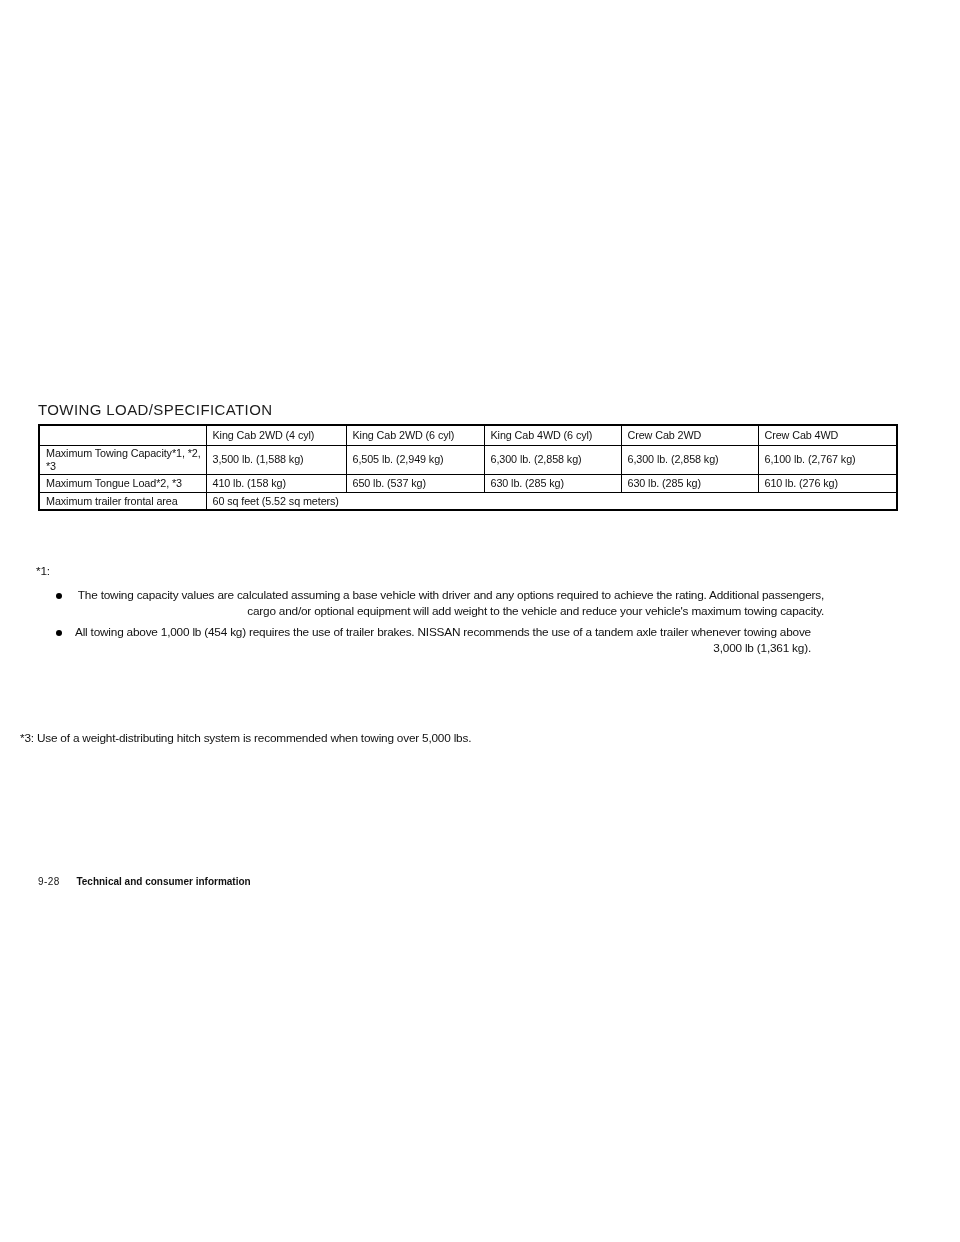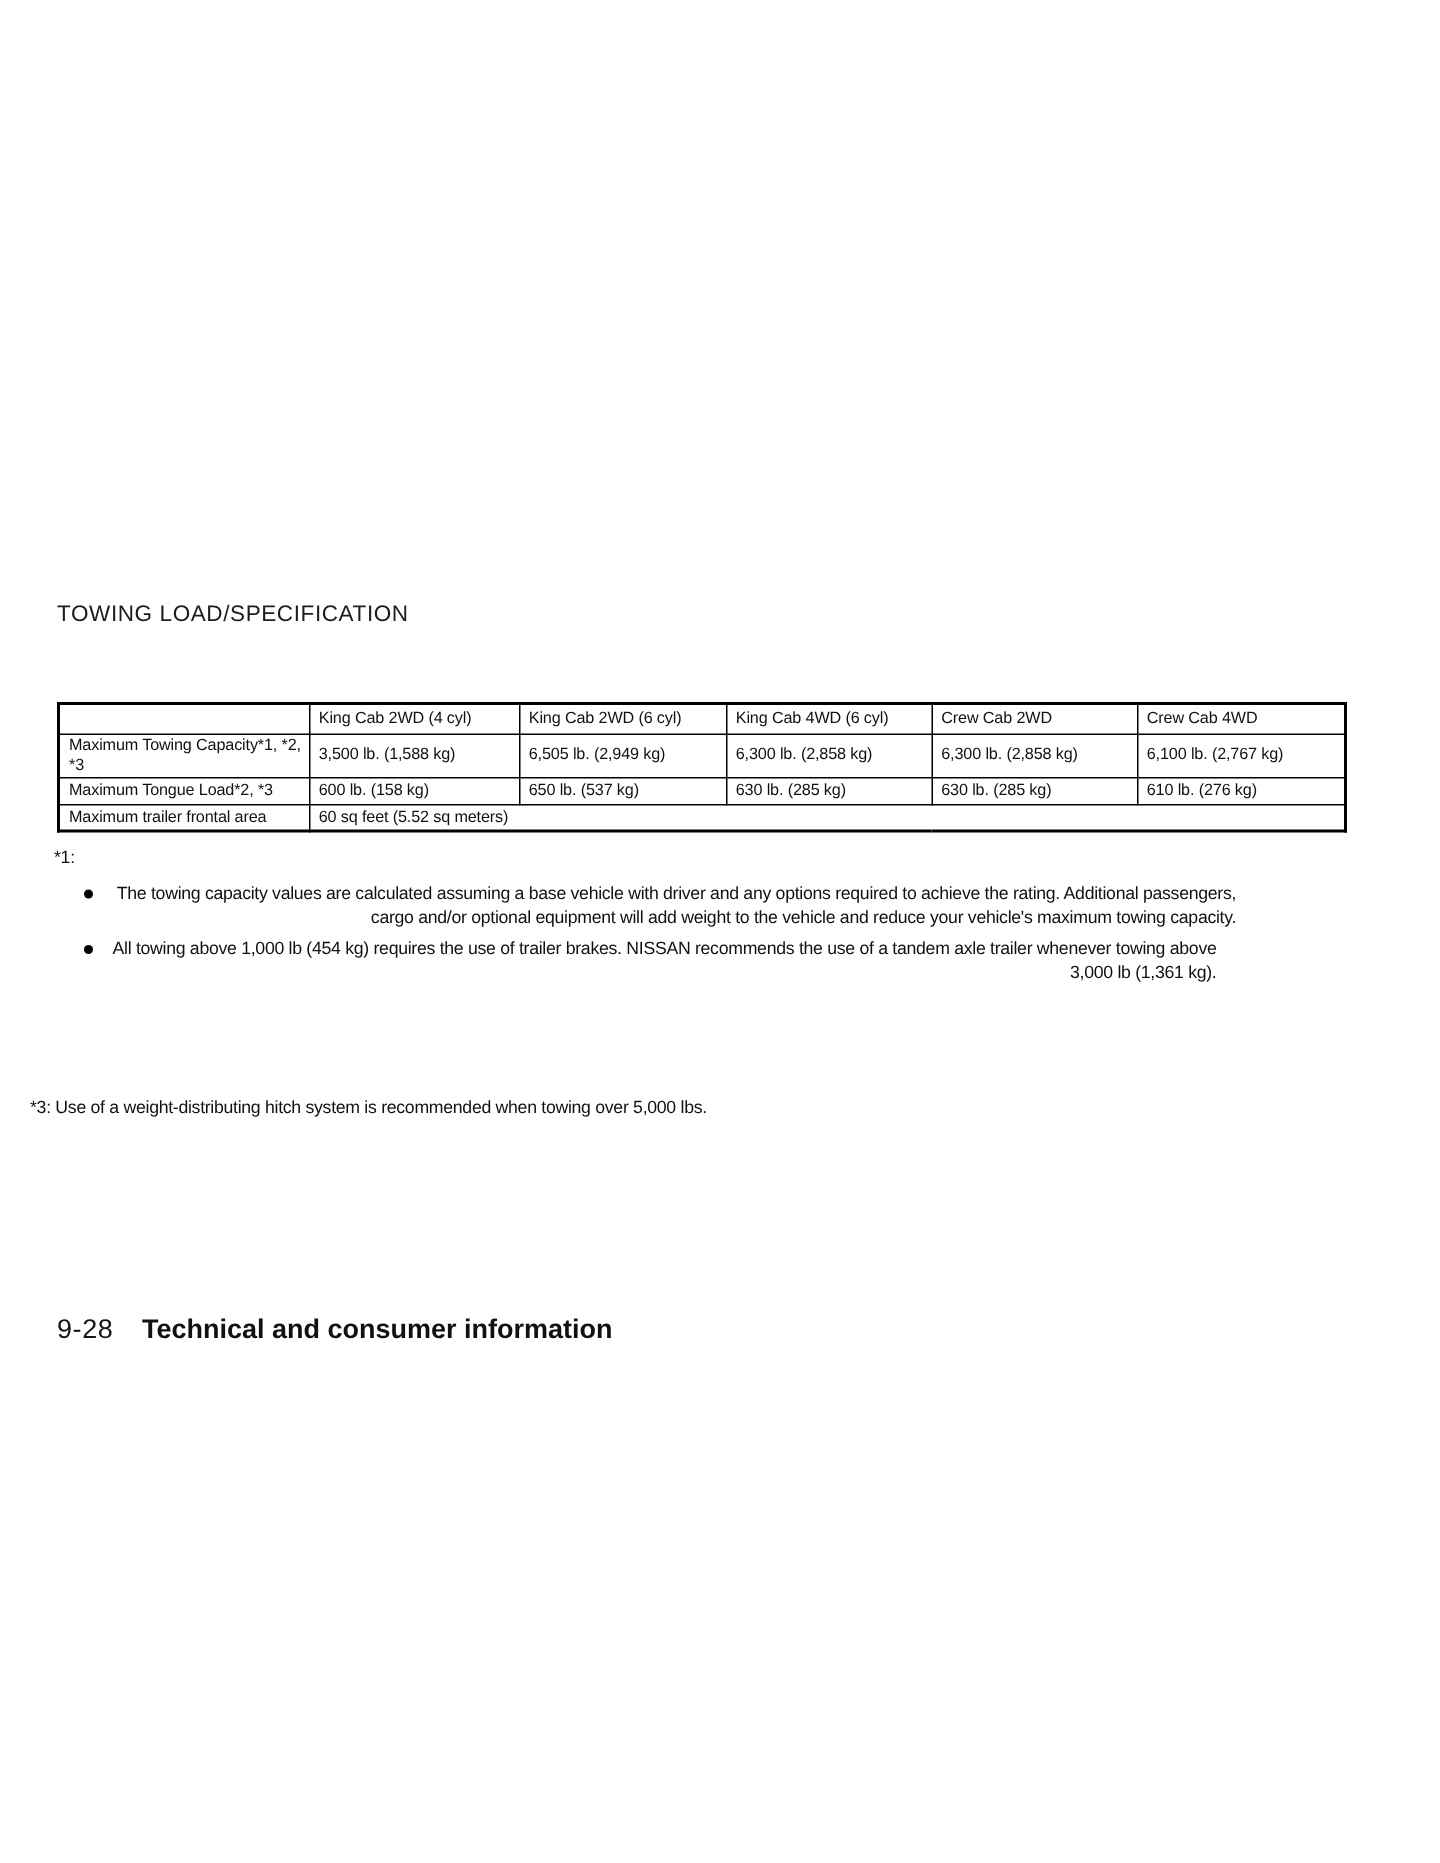--- a/index.html
+++ b/index.html
@@ -5,21 +5,21 @@
   html, body { margin:0; padding:0; background:#ffffff; }
   .page {
     position:relative; width:960px; height:1050px; background:#ffffff;
     font-family:"Liberation Sans", sans-serif; color:#111; overflow:hidden;
   }
   .title {
     position:absolute; top:401px; left:38px; margin:0;
     font-size:15px; font-weight:400; letter-spacing:0.4px; color:#1c1c1c;
   }
   .spec-table {
-    position:absolute; top:468px; left:38px; width:858px;
+    position:absolute; top:424px; left:38px; width:858px;
     border-collapse:collapse; table-layout:fixed; border:2px solid #000;
   }
   .spec-table th, .spec-table td {
     border:1px solid #000; font-size:10.8px; font-weight:400; color:#111;
     text-align:left; vertical-align:middle; padding:1px 4px 1px 6px;
     line-height:12.5px; letter-spacing:-0.1px; overflow:hidden;
   }
   .row-header { height:20px; }
   .row-tall   { height:29px;padding-left:30px; }
   .row-short  { height:18px; }
@@ -35,21 +35,21 @@
     position:absolute; left:0; top:5px; width:6px; height:6px;
     border-radius:50%; background:#000;
   }
   .bullet .lines { margin-left:19px;text-align:right; }
   .note-line {
     font-size:11.8px; line-height:15.5px; letter-spacing:-0.2px;
     white-space:pre; color:#111;
   }
   .note2 { position:absolute; left:36px; top:661px; }
   .note3 { position:absolute; left:20px; top:687px;margin-top:44px; }
-  .footer { position:absolute; left:38px; top:876px; font-size:18px; white-space:nowrap;text-align:right; }
+  .footer { position:absolute; left:38px; top:876px; font-size:10px; white-space:nowrap;text-align:right; }
   .footer .pagenum { letter-spacing:0.4px; color:#151515; }
   .footer .section { font-weight:700; margin-left:14px; color:#111; }
   .watermark {
     position:absolute; top:1205px; right:17px;
     font-size:26px; color:#000000; letter-spacing:0.2px; white-space:nowrap;
   }
 </style>
 </head>
 <body>
 
@@ -83,21 +83,21 @@
           <div>*3</div>
         </td>
         <td>3,500 lb. (1,588 kg)</td>
         <td>6,505 lb. (2,949 kg)</td>
         <td>6,300 lb. (2,858 kg)</td>
         <td>6,300 lb. (2,858 kg)</td>
         <td>6,100 lb. (2,767 kg)</td>
       </tr>
       <tr class="row-short">
         <td>Maximum Tongue Load*2, *3</td>
-        <td>600 lb. (158 kg)</td>
+        <td>410 lb. (158 kg)</td>
         <td>650 lb. (537 kg)</td>
         <td>630 lb. (285 kg)</td>
         <td>630 lb. (285 kg)</td>
         <td>610 lb. (276 kg)</td>
       </tr>
       <tr class="row-short">
         <td>Maximum trailer frontal area</td>
         <td class="merged-cell" colspan="5">60 sq feet (5.52 sq meters)</td>
       </tr>
     </tbody>

